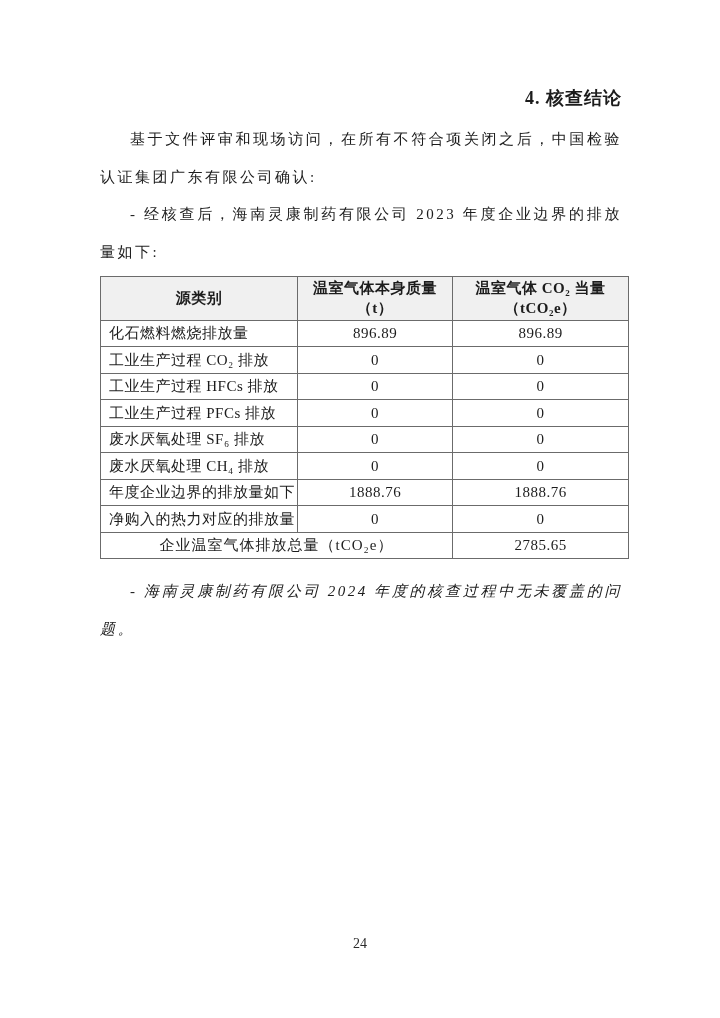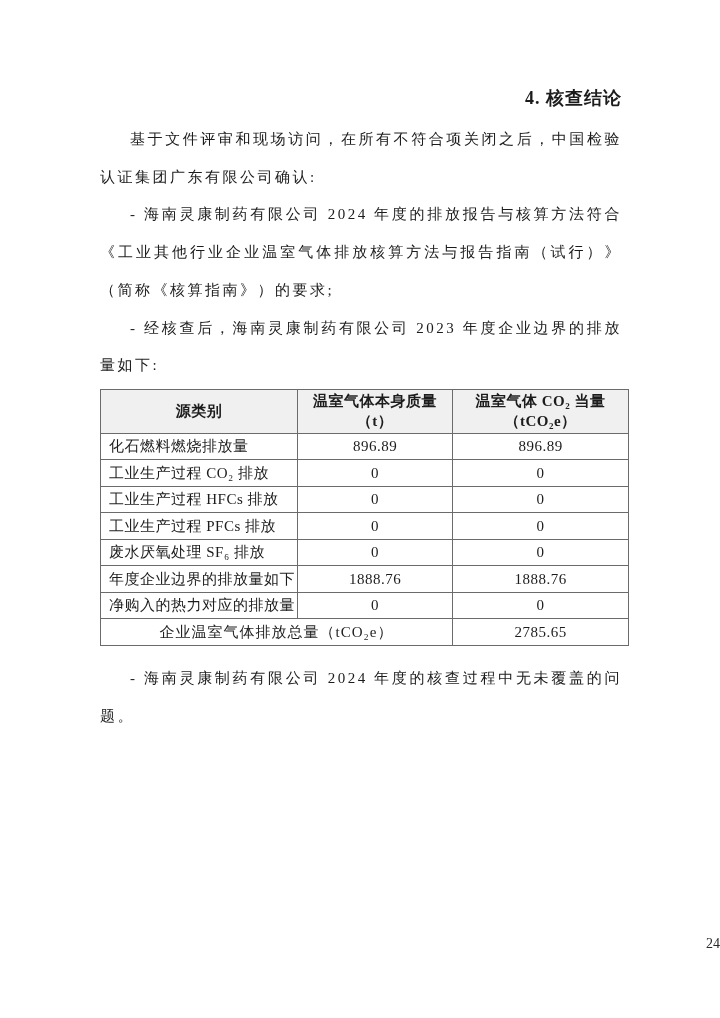--- a/index.html
+++ b/index.html
@@ -68,40 +68,40 @@
   }
   .emission-table td.num {
     text-align: center;
   }
   .emission-table td.total-label {
     text-align: center;
     letter-spacing: 1px;
   }
   .closing-para {
     margin-top: 14px;
+    font-style: italic;
   }
   .page-number {
     position: absolute;
     top: 936px;
     left: 0;
     width: 100%;
-    text-align: right;
+    text-align: center;
     font-size: 14px;
     color: #2a2a2a;
   }
 </style>
 </head>
 <body>
 
 <div class="content">
 
   <h1 class="doc-title">4. 核查结论</h1>
 
   <p class="body-para">基于文件评审和现场访问，在所有不符合项关闭之后，中国检验认证集团广东有限公司确认:</p>
-  <p class="body-para">- 海南灵康制药有限公司 2024 年度的排放报告与核算方法符合《工业其他行业企业温室气体排放核算方法与报告指南（试行）》（简称《核算指南》）的要求;</p>
   <p class="body-para">- 经核查后，海南灵康制药有限公司 2023 年度企业边界的排放量如下:</p>
 
   <table class="emission-table">
     <colgroup>
       <col style="width:197px">
       <col style="width:155px">
       <col style="width:176px">
     </colgroup>
     <thead>
       <tr>
@@ -132,20 +132,25 @@
           <td class="label">工业生产过程 PFCs 排放</td>
           <td class="num">0</td>
           <td class="num">0</td>
         </tr>
         <tr>
           <td class="label">废水厌氧处理 SF₆ 排放</td>
           <td class="num">0</td>
           <td class="num">0</td>
         </tr>
         <tr>
+          <td class="label">废水厌氧处理 CH₄ 排放</td>
+          <td class="num">0</td>
+          <td class="num">0</td>
+        </tr>
+        <tr>
           <td class="label">年度企业边界的排放量如下</td>
           <td class="num">1888.76</td>
           <td class="num">1888.76</td>
         </tr>
         <tr>
           <td class="label">净购入的热力对应的排放量</td>
           <td class="num">0</td>
           <td class="num">0</td>
         </tr>
       </tbody>

